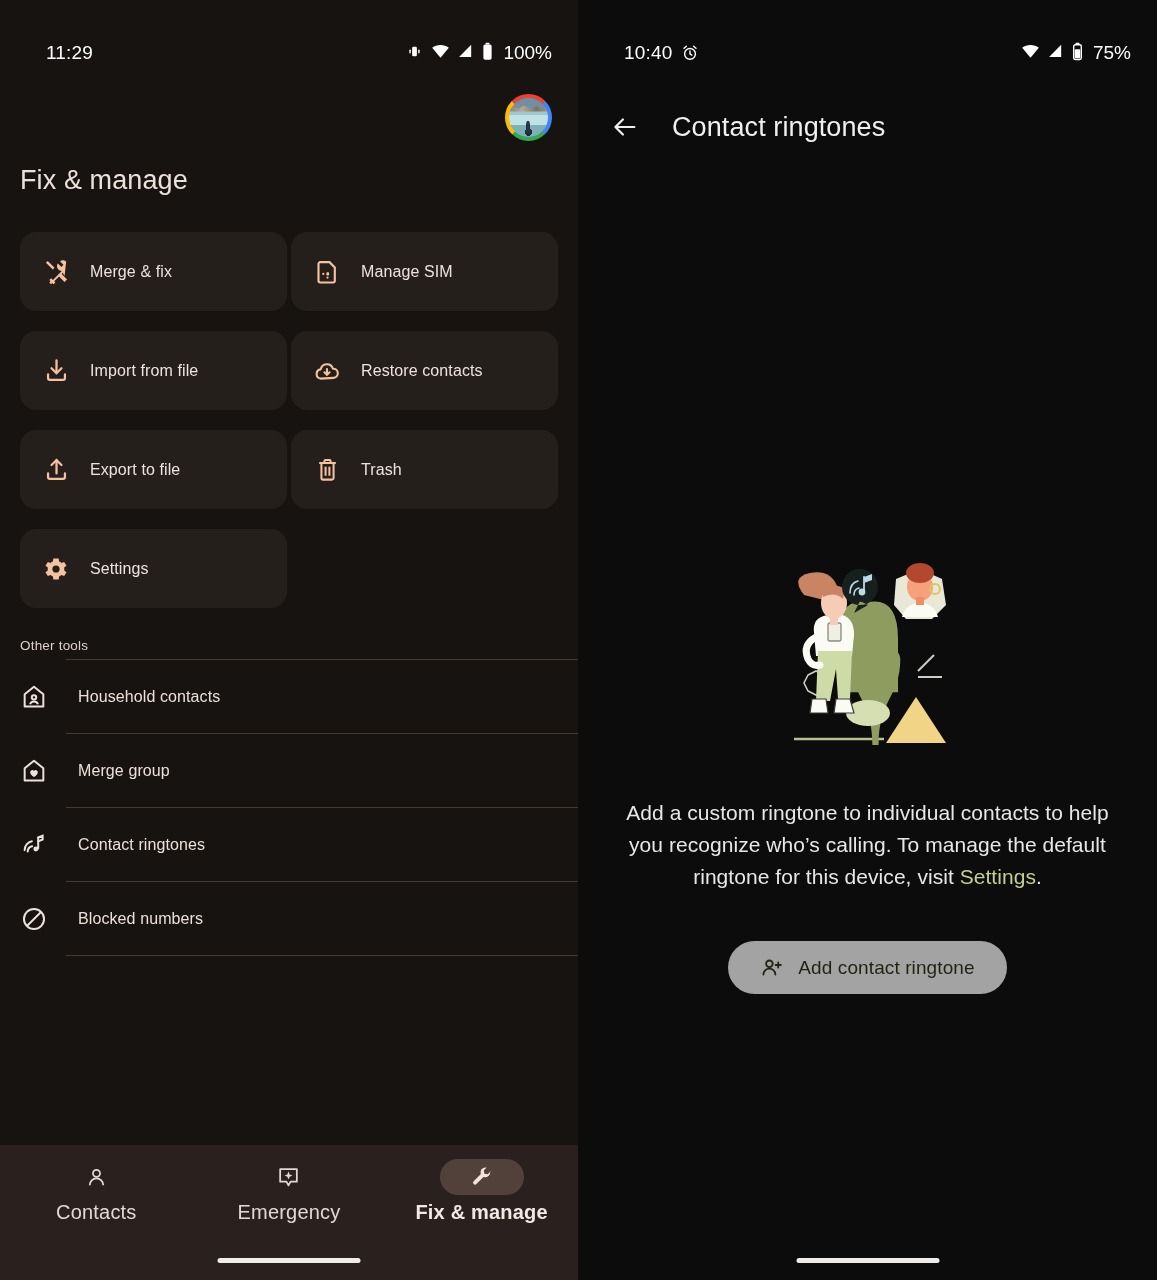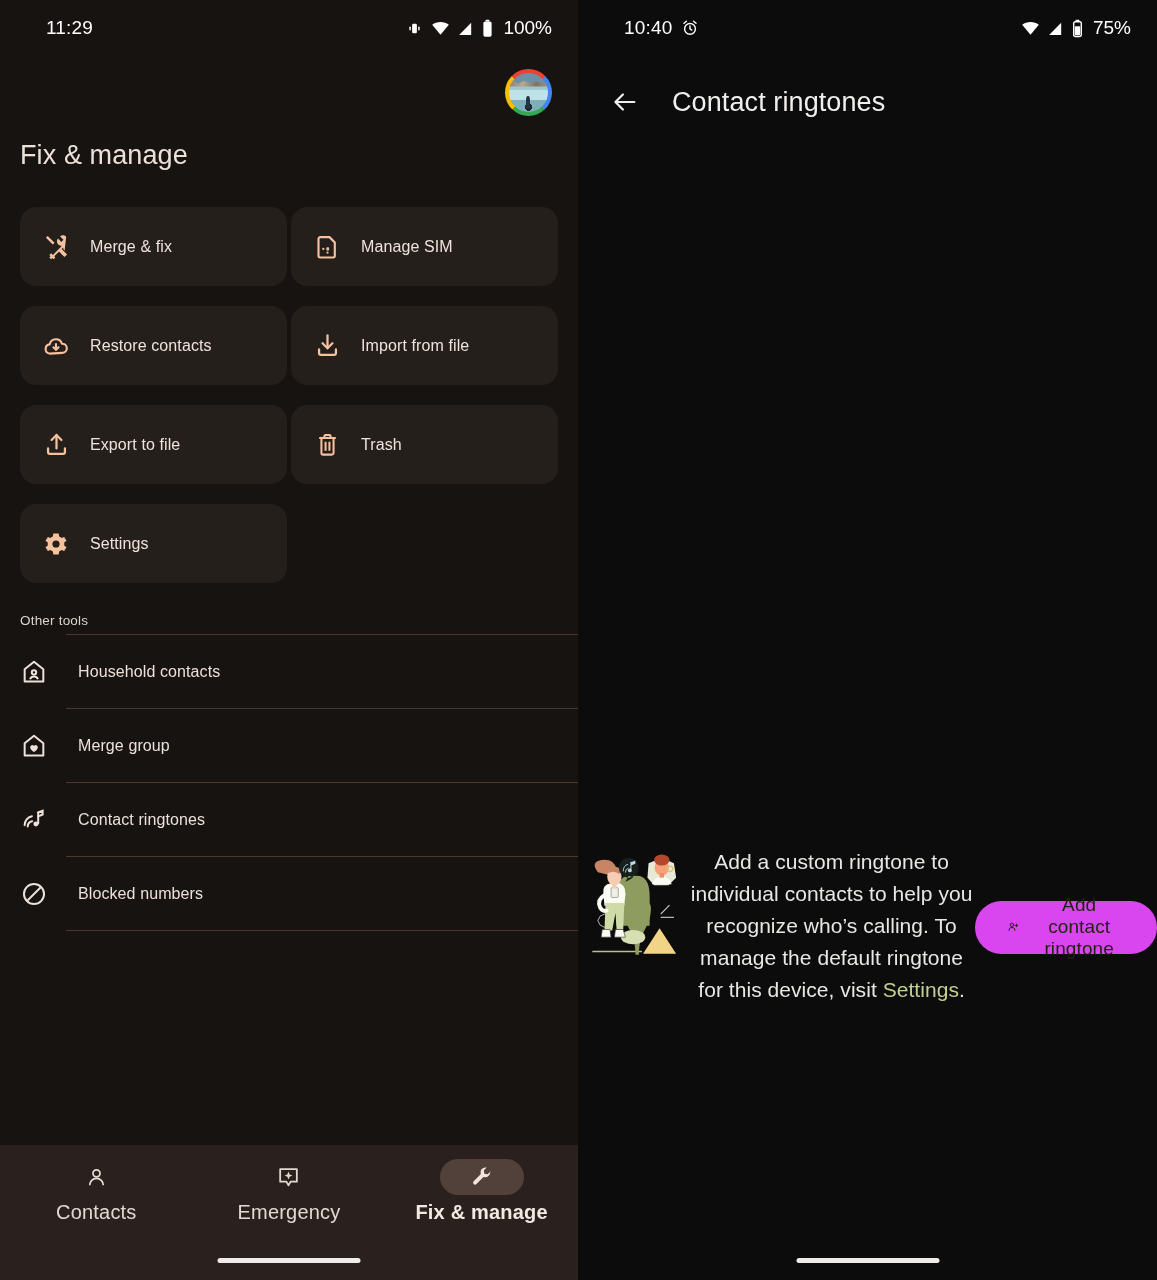--- a/index.html
+++ b/index.html
@@ -16,23 +16,24 @@
     width: 578px; height: 1280px;
     background: #171310;
     position: relative;
     display: flex; flex-direction: column;
   }
   .statusbar {
     height: 56px; flex: 0 0 56px;
     display: flex; align-items: center; justify-content: space-between;
     padding: 0 26px 0 46px;
     color: #fff;
+    margin-top: 25px;
   }
   .sb-time { font-size: 19px; font-weight: 500; letter-spacing: .2px; display:flex; align-items:center; gap:8px;}
-  .sb-right { display: flex; align-items: center; gap: 7px; }
+  .sb-right { display: flex; gap: 7px; }
   .sb-pct { font-size: 19px; font-weight: 500; margin-left: 2px; }
 
   .topbar-left {
     height: 72px; flex: 0 0 72px;
     display: flex; align-items: center; justify-content: flex-end;
     padding-right: 26px;
   }
   .avatar {
     width: 47px; height: 47px; border-radius: 50%;
     position: relative; overflow: hidden;
@@ -120,33 +121,33 @@
   }
   .topbar-right {
     height: 92px; flex: 0 0 92px;
     display: flex; align-items: center; gap: 26px;
     padding-left: 26px;
   }
   .back-btn { width: 42px; height: 42px; display: flex; align-items: center; justify-content: center; cursor: pointer; }
   .screen-title { color: #f0efed; font-size: 27px; font-weight: 400; letter-spacing: .1px; }
 
   .right-body {
-    flex: 1 1 auto; display: flex; 
+    flex: 1 1 auto; display: flex; flex-direction: column;
     align-items: center; padding-top: 378px;
   }
   .illus { width: 200px; height: 200px; }
   .empty-text {
     width: 520px; text-align: center;
     color: #e9e7e4; font-size: 21px; line-height: 32px;
     margin-top: 46px; letter-spacing: .05px;
   }
   .link-settings { color: #c3d18f; }
   .cta {
     margin-top: 48px;
-    background: #d946ef; color: #1f2410;
+    background: #a3a3a3; color: #1f2410;
     border: none; border-radius: 28px;
     height: 53px; padding: 0 32px;
     font-size: 19px; font-family: "Liberation Sans", sans-serif;
     display: flex; align-items: center; gap: 14px;
     cursor: pointer; letter-spacing: .1px;
   }
   .homeind-r {
     position: absolute; bottom: 17px; left: 50%; transform: translateX(-50%);
     width: 143px; height: 5px; border-radius: 3px; background: #f0ece9;
   }
@@ -208,37 +209,37 @@
             <circle cx="8.3" cy="14.2" r="1" fill="#f5c2a0" stroke="none"></circle>
             <circle cx="12" cy="17.4" r="1" fill="#f5c2a0" stroke="none"></circle>
             <rect x="11" y="12.7" width="2.4" height="2.8" rx=".6" fill="#f5c2a0" stroke="none"></rect>
           </svg>
         </span>
         <span class="tlabel">Manage SIM</span>
       </div>
 
       <div class="tile">
         <span class="ticon">
-          <svg width="28" height="28" viewBox="0 0 24 24" fill="none" stroke="#f5c2a0" stroke-width="1.8">
-            <path d="M6.4 18.5A4 4 0 0 1 6.6 10.6a5.4 5.4 0 0 1 10.5-.5 3.9 3.9 0 0 1 .5 7.8z" stroke-linejoin="round"></path>
-            <path d="M12 10.3v4.6M9.8 13.1 12 15.3l2.2-2.2" stroke-linecap="round"></path>
-          </svg>
-        </span>
-        <span class="tlabel">Restore contacts</span>
-      </div>
-
-      <div class="tile">
-        <span class="ticon">
           <svg width="27" height="27" viewBox="0 0 24 24" fill="none" stroke="#f5c2a0" stroke-width="2" stroke-linecap="round">
             <path d="M12 3v11"></path>
               <path d="M7.6 10 12 14.4 16.4 10"></path>
             <path d="M4.5 15.5v3.2a1.6 1.6 0 0 0 1.6 1.6h11.8a1.6 1.6 0 0 0 1.6-1.6v-3.2"></path>
           </svg>
         </span>
         <span class="tlabel">Import from file</span>
+      </div>
+
+      <div class="tile">
+        <span class="ticon">
+          <svg width="28" height="28" viewBox="0 0 24 24" fill="none" stroke="#f5c2a0" stroke-width="1.8">
+            <path d="M6.4 18.5A4 4 0 0 1 6.6 10.6a5.4 5.4 0 0 1 10.5-.5 3.9 3.9 0 0 1 .5 7.8z" stroke-linejoin="round"></path>
+            <path d="M12 10.3v4.6M9.8 13.1 12 15.3l2.2-2.2" stroke-linecap="round"></path>
+          </svg>
+        </span>
+        <span class="tlabel">Restore contacts</span>
       </div>
 
       <div class="tile">
         <span class="ticon">
           <svg width="27" height="27" viewBox="0 0 24 24" fill="none" stroke="#f5c2a0" stroke-width="2" stroke-linecap="round">
             <path d="M12 15.5V3.6"></path>
               <path d="M7.6 8 12 3.6 16.4 8"></path>
             <path d="M4.5 15.5v3.2a1.6 1.6 0 0 0 1.6 1.6h11.8a1.6 1.6 0 0 0 1.6-1.6v-3.2"></path>
           </svg>
         </span>

